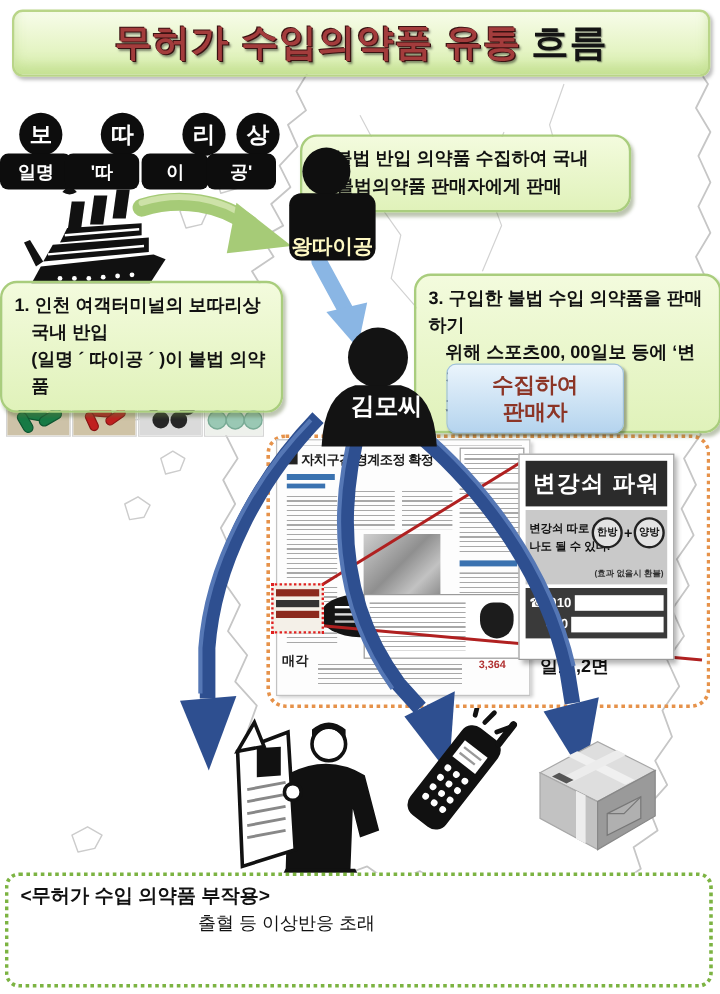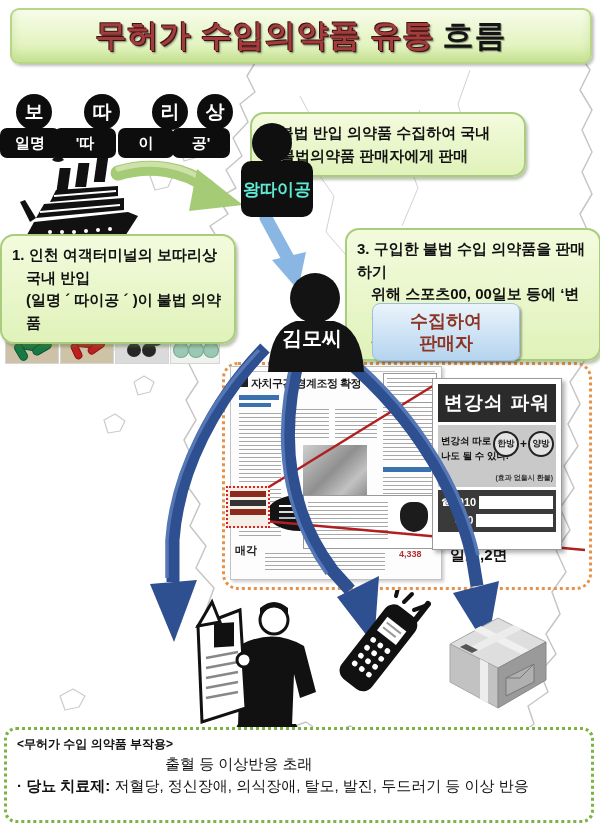--- a/index.html
+++ b/index.html
@@ -34,22 +34,22 @@
     border:2px solid #a9cd7d;border-radius:14px;
     box-shadow:2px 3px 3px rgba(90,110,60,.4);
     color:#111;font-weight:bold;font-size:15px;line-height:1.5;
     padding:8px 10px;z-index:6;
   }
   .step-box .ln{display:block;}
   .ind{padding-left:14px;}
 
   
   .fig-head{background:#0f0f0f;border-radius:50%;z-index:7;}
-  .fig-body{background:#0f0f0f;border-radius:10px;z-index:7;color:#5eead4;font-weight:bold;
-    display:flex;align-items:center;justify-content:center;}
+  .fig-body{background:#0f0f0f;border-radius:10px;z-index:7;color:#fef9c3;font-weight:bold;
+    display:flex;align-items:flex-end;justify-content:center;}
 
   .seller-box{
     left:372px;top:303px;width:146px;height:56px;z-index:7;
     background:linear-gradient(#eaf4fc,#b5d4ee);
     border:1px solid #9fc0dc;border-radius:8px;
     box-shadow:2px 2px 2px rgba(0,0,0,.3);
     display:flex;flex-direction:column;align-items:center;justify-content:center;
     color:#8c3526;font-weight:bold;font-size:18px;line-height:1.25;
   }
 
@@ -91,21 +91,21 @@
   .phone-txt{color:#fff;font-size:11px;font-weight:bold;white-space:nowrap;}
   .phone-blank{flex:1;height:13px;background:#fff;margin-left:3px;}
 
   .caption{left:450px;top:546px;z-index:2;font-size:15px;font-weight:bold;color:#111;}
 
   
   .side-box{left:4px;top:727px;width:590px;height:96px;z-index:6;background:#fff;
     border:3px dotted #7cb342;border-radius:12px;box-sizing:border-box;
     padding:6px 10px;font-size:15px;color:#111;line-height:1.45;}
   .side-box .b{font-weight:bold;}
-  .side-box .h{font-weight:bold;font-size:12px;}
+  .side-box .h{font-weight:bold;font-size:16px;}
   .cont-line{padding-left:148px;}
 
   .z2{z-index:2;}.z4{z-index:4;}.z5{z-index:5;}.z6{z-index:6;}.z8{z-index:8;}
 </style>
 </head>
 <body>
 
 <div class="canvas">
 
   <svg class="abs" style="left:0;top:0;z-index:0;" width="600" height="828" viewBox="0 0 600 828">
@@ -256,21 +256,21 @@
 
   <svg class="abs z5" style="left:240px;top:210px;" width="90" height="90" viewBox="0 0 90 90">
     <path d="M26 8 L50 52" fill="none" stroke="#8ab6e4" stroke-width="13" stroke-linecap="round"></path>
     <polygon points="32,50 66,42 58,80" fill="#8ab6e4"></polygon>
   </svg>
 
   <svg class="abs z8" style="left:262px;top:266px;" width="110" height="110" viewBox="0 0 110 110">
     <circle cx="53" cy="32" r="25" fill="#131313"></circle>
     <path d="M6 106 Q8 62 34 55 L72 55 Q100 62 102 106 Z" fill="#131313"></path>
   </svg>
-  <div class="abs z8" style="left:282px;top:325px;width:70px;text-align:left;color:#fff;font-weight:bold;font-size:20px;">김모씨</div>
+  <div class="abs z8" style="left:282px;top:325px;width:70px;text-align:right;color:#fff;font-weight:bold;font-size:20px;">김모씨</div>
 
   <div class="abs seller-box">
     <span>수집하여</span>
     <span>판매자</span>
   </div>
 
   <div class="abs news-dotted"></div>
   <div class="abs news-page">
     <div class="np txtcol-lt" style="left:6px;top:4px;width:198px;height:3px;"></div>
     <div class="np" style="left:7px;top:9px;width:10px;height:11px;background:#222;"></div>
@@ -294,21 +294,21 @@
       <div style="position:absolute;left:12px;top:10px;width:42px;height:2px;background:#fff;"></div>
       <div style="position:absolute;left:12px;top:16px;width:36px;height:2px;background:#ddd;"></div>
       <div style="position:absolute;left:12px;top:22px;width:40px;height:2px;background:#bbb;"></div>
     </div>
     <div class="np np-adbox" style="left:72px;top:128px;width:132px;height:52px;">
       <div class="np txtcol" style="left:4px;top:6px;width:80px;height:40px;"></div>
       <div class="np" style="left:96px;top:6px;width:28px;height:30px;background:#1c1c1c;border-radius:40% 40% 50% 50%;"></div>
     </div>
     <div class="np txtcol" style="left:8px;top:160px;width:42px;height:12px;"></div>
     <div class="np np-tiny" style="left:4px;top:176px;font-size:11px;">매각</div>
-    <div class="np np-tiny" style="left:168px;top:182px;color:#b03030;">4,338</div>
+    <div class="np np-tiny" style="left:168px;top:182px;color:#b03030;">3,364</div>
     <div class="np txtcol" style="left:34px;top:186px;width:120px;height:20px;"></div>
   </div>
 
   <div class="abs smallad">
     <div class="bar" style="top:3px;background:#8c2a1e;"></div>
     <div class="bar" style="top:12px;background:#333;"></div>
     <div class="bar" style="top:21px;background:#8c2a1e;"></div>
   </div>
   <svg class="abs z2" style="left:0;top:0;" width="600" height="828" viewBox="0 0 600 828">
     <line x1="264" y1="490" x2="436" y2="384" stroke="#b02020" stroke-width="2.5"></line>
@@ -417,16 +417,15 @@
     <polygon points="74,19 26,43 34,47 82,23" fill="#ececec"></polygon>
     <polygon points="40,53 48,57 48,97 40,93" fill="#ededed"></polygon>
     <polygon points="20,41 32,47 38,44 26,38" fill="#555"></polygon>
     <polygon points="66,72 94,58 94,76 66,90" fill="#b0b0b0" stroke="#777" stroke-width="1"></polygon>
     <polyline points="66,72 80,72 94,58" fill="none" stroke="#777" stroke-width="1"></polyline>
   </svg>
 
   <div class="abs side-box">
     <div class="h">&lt;무허가 수입 의약품 부작용&gt;</div>
     <div class="cont-line">출혈 등 이상반응 초래</div>
-    <div><span class="b">· 당뇨 치료제:</span><span> 저혈당, 정신장애, 의식장애, 탈모, 발진, 두드러기 등 이상 반응</span></div>
   </div>
 
 </div>
 
 </body></html>

